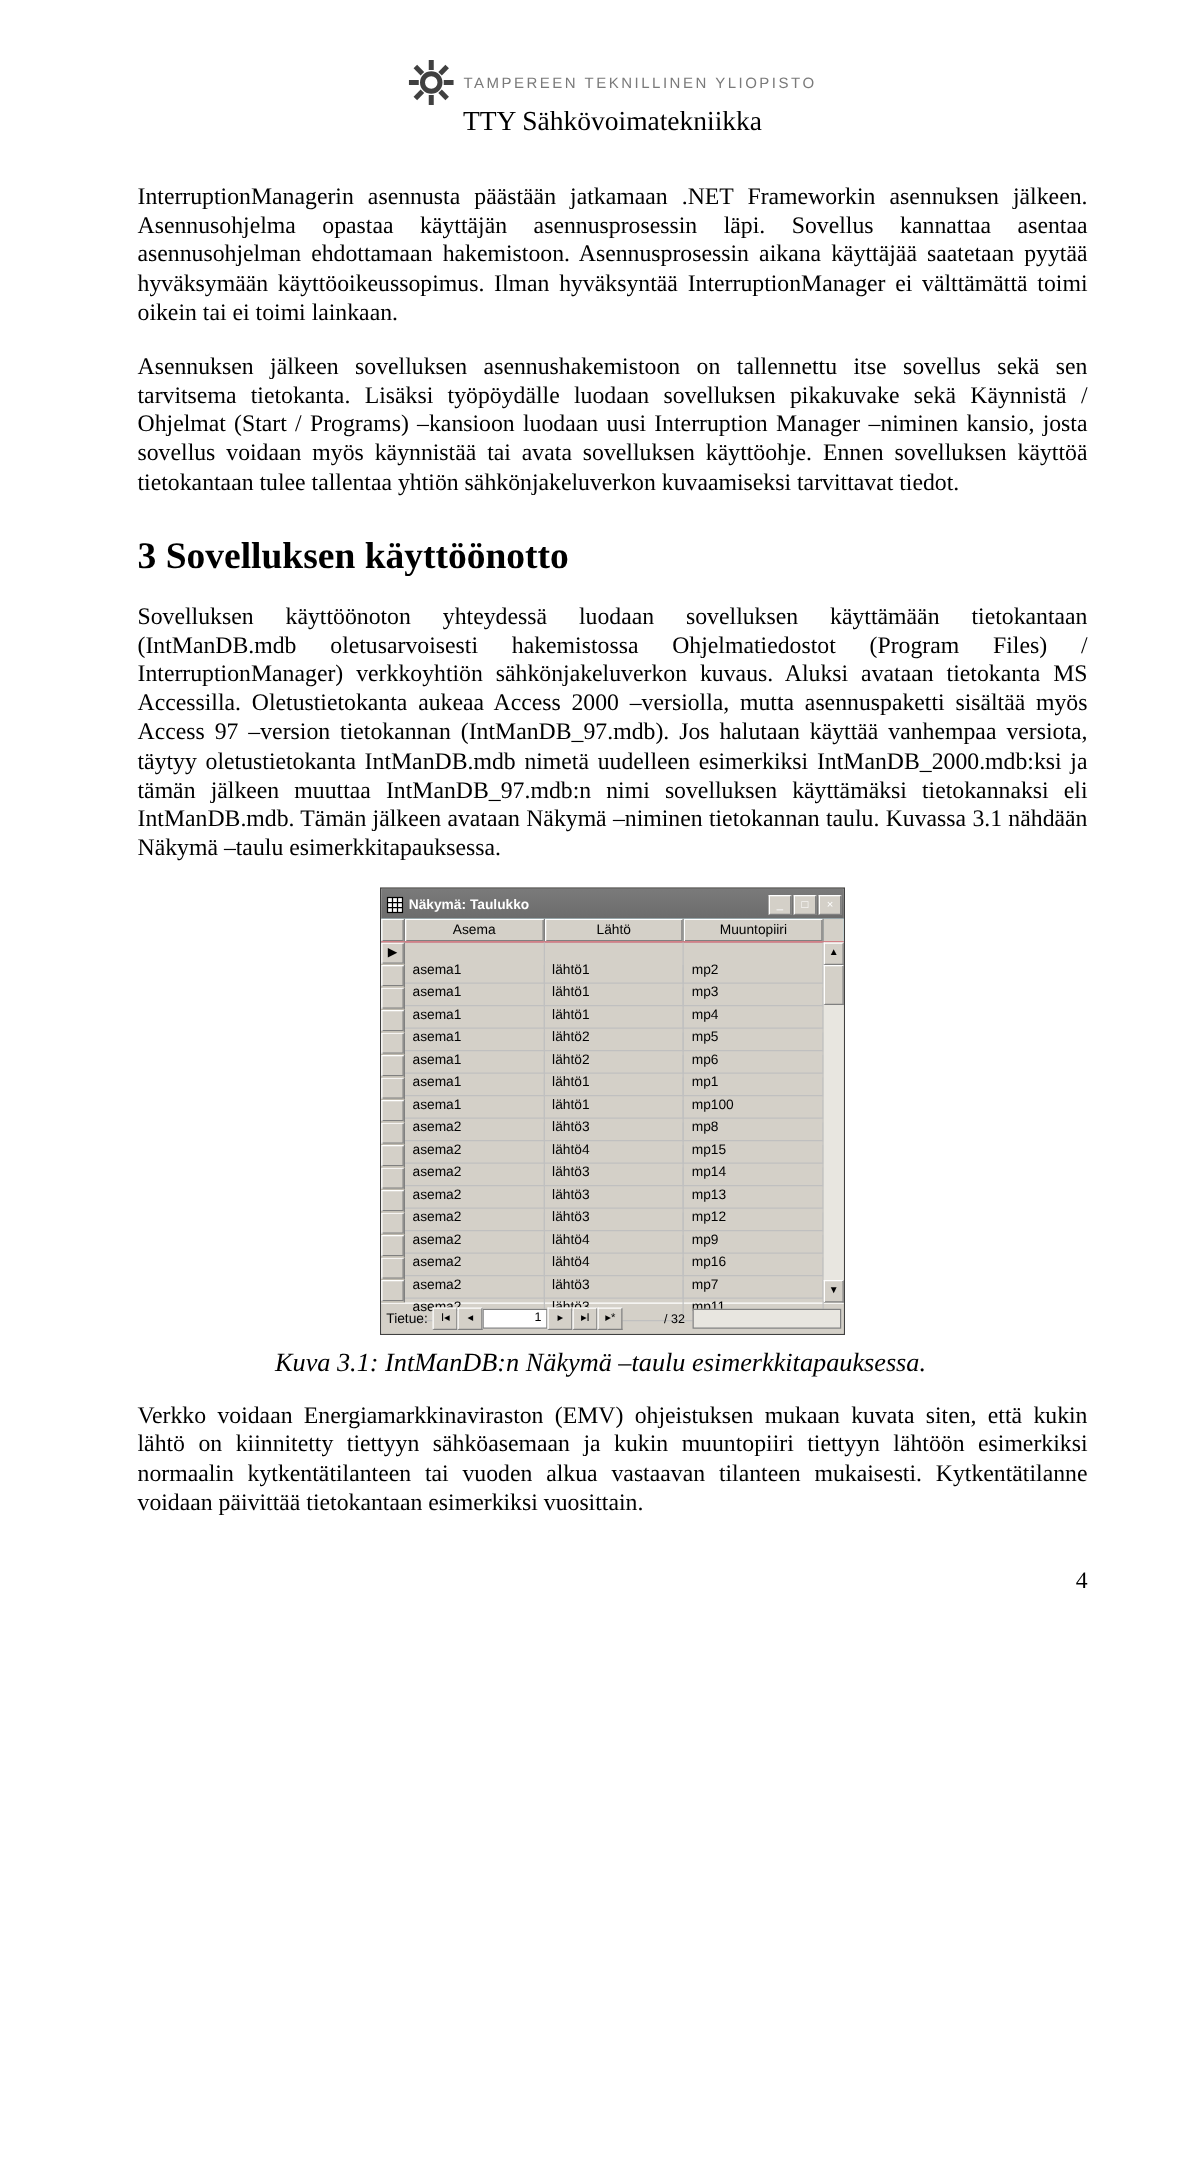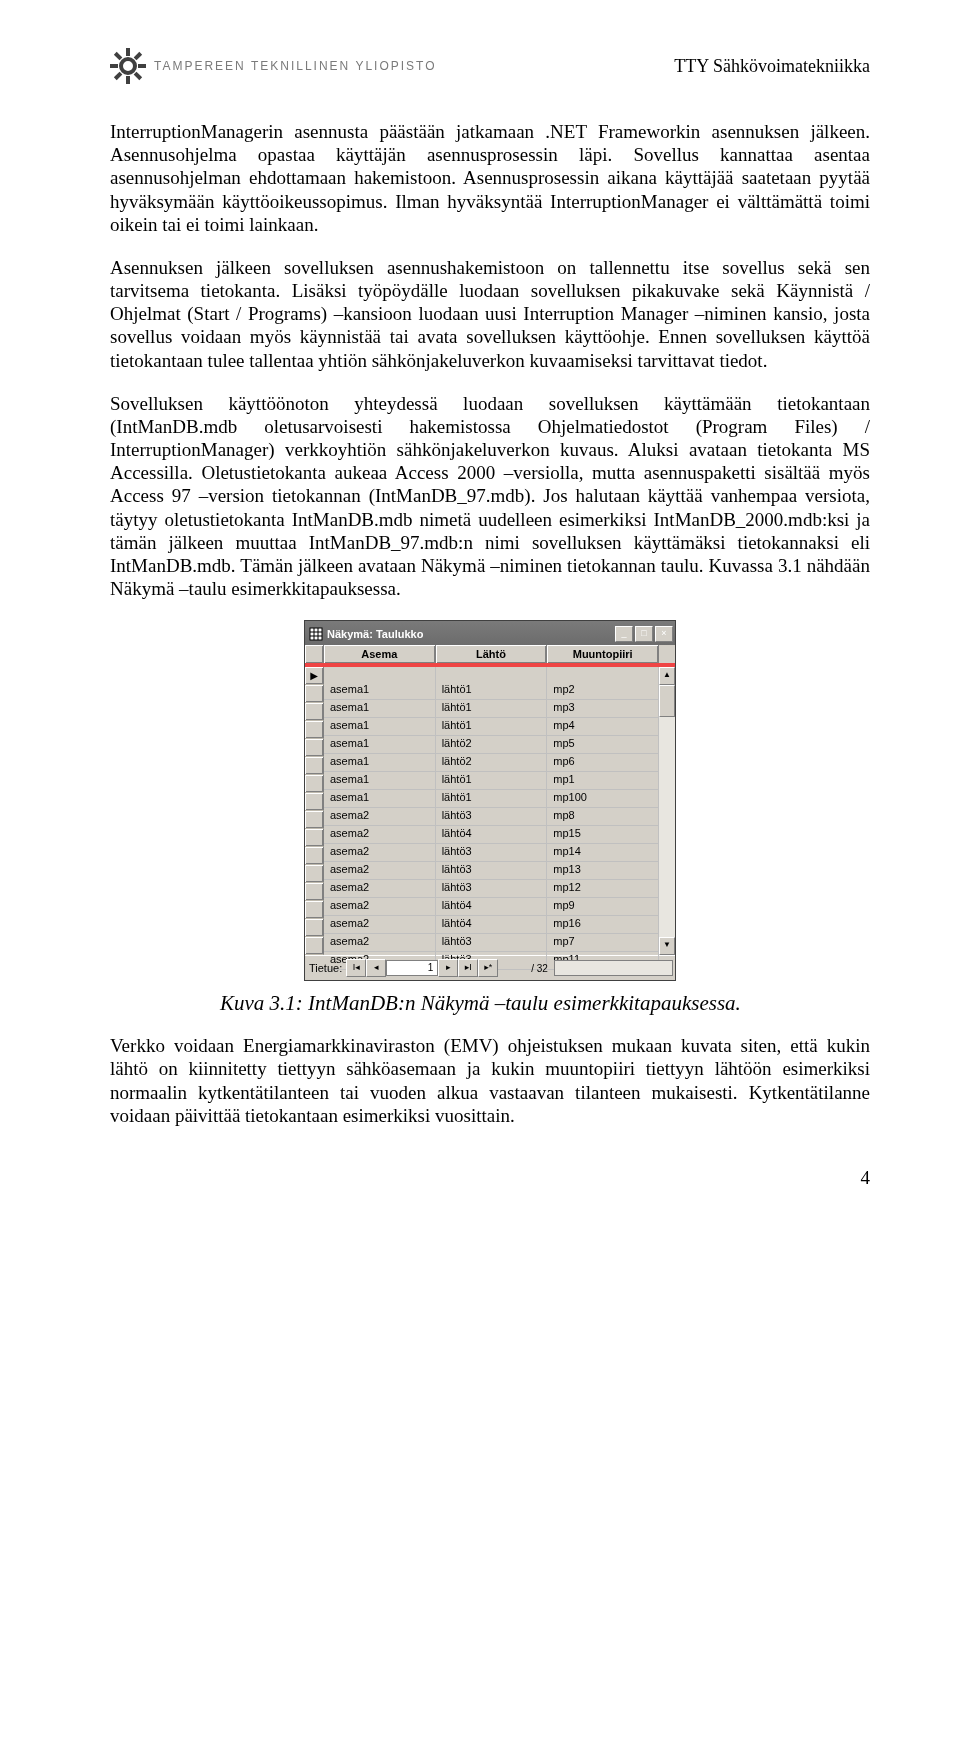--- a/index.html
+++ b/index.html
@@ -12,36 +12,37 @@
   }
   .page {
     padding: 48px 90px 60px 110px;
     box-sizing: border-box;
   }
   .header {
     display: flex;
     justify-content: space-between;
     align-items: center;
     margin-bottom: 36px;
+    flex-direction: column;
   }
   .logo-block {
     display: flex;
     align-items: center;
     gap: 8px;
   }
   .logo-svg { flex-shrink: 0; }
   .university-name {
     font-family: Verdana, Arial, sans-serif;
     font-size: 12px;
     letter-spacing: 2px;
     color: #7a7a7a;
     font-weight: 500;
   }
   .header-right {
-    font-size: 18px;
+    font-size: 22px;
   }
   .body-text {
     font-size: 19px;
     line-height: 1.22;
     text-align: justify;
     margin: 0 0 20px 0;
   }
   h2.section-heading {
     font-size: 30px;
     font-weight: bold;
@@ -88,22 +89,21 @@
     width: 16px; height: 14px;
     background: #d4d0c8;
     border: 1px solid #808080;
     border-top-color: #fff; border-left-color: #fff;
     font-size: 9px; line-height: 12px; text-align: center;
     font-family: Arial, sans-serif;
   }
   .columns-head {
     display: flex;
     background: #7dd3fc;
-    border-bottom: 4px solid #ef4444;
-    font-weight: bold;
+    border-bottom: 1px solid #ef4444;
   }
   .rowmarker-head {
     width: 18px;
     border-right: 1px solid #808080;
     background: #d4d0c8;
     box-shadow: 1px 1px 0 #fff inset, -1px -1px 0 #808080 inset;
   }
   .col-head {
     flex: 1;
     padding: 3px 6px;
@@ -211,20 +211,21 @@
         </g>
       </svg>
       <span class="university-name">TAMPEREEN TEKNILLINEN YLIOPISTO</span>
     </div>
     <div class="header-right">TTY Sähkövoimatekniikka</div>
   </div>
 
   <p class="body-text">InterruptionManagerin asennusta päästään jatkamaan .NET Frameworkin asennuksen jälkeen. Asennusohjelma opastaa käyttäjän asennusprosessin läpi. Sovellus kannattaa asentaa asennusohjelman ehdottamaan hakemistoon. Asennusprosessin aikana käyttäjää saatetaan pyytää hyväksymään käyttöoikeussopimus. Ilman hyväksyntää InterruptionManager ei välttämättä toimi oikein tai ei toimi lainkaan.</p>
   <p class="body-text">Asennuksen jälkeen sovelluksen asennushakemistoon on tallennettu itse sovellus sekä sen tarvitsema tietokanta. Lisäksi työpöydälle luodaan sovelluksen pikakuvake sekä Käynnistä / Ohjelmat (Start / Programs) –kansioon luodaan uusi Interruption Manager –niminen kansio, josta sovellus voidaan myös käynnistää tai avata sovelluksen käyttöohje. Ennen sovelluksen käyttöä tietokantaan tulee tallentaa yhtiön sähkönjakeluverkon kuvaamiseksi tarvittavat tiedot.</p>
 
+  <h2 class="section-heading">3 Sovelluksen käyttöönotto</h2>
 
   <p class="body-text">Sovelluksen käyttöönoton yhteydessä luodaan sovelluksen käyttämään tietokantaan (IntManDB.mdb oletusarvoisesti hakemistossa Ohjelmatiedostot (Program Files) / InterruptionManager) verkkoyhtiön sähkönjakeluverkon kuvaus. Aluksi avataan tietokanta MS Accessilla. Oletustietokanta aukeaa Access 2000 –versiolla, mutta asennuspaketti sisältää myös Access 97 –version tietokannan (IntManDB_97.mdb). Jos halutaan käyttää vanhempaa versiota, täytyy oletustietokanta IntManDB.mdb nimetä uudelleen esimerkiksi IntManDB_2000.mdb:ksi ja tämän jälkeen muuttaa IntManDB_97.mdb:n nimi sovelluksen käyttämäksi tietokannaksi eli IntManDB.mdb. Tämän jälkeen avataan Näkymä –niminen tietokannan taulu. Kuvassa 3.1 nähdään Näkymä –taulu esimerkkitapauksessa.</p>
 
   <div class="figure-wrap">
     <div class="access-window">
       <div class="titlebar">
         <svg class="tb-icon" viewBox="0 0 14 14">
           <rect x="1" y="1" width="12" height="12" fill="#fff" stroke="#000"></rect>
           <line x1="1" y1="5" x2="13" y2="5" stroke="#000"></line>
           <line x1="1" y1="9" x2="13" y2="9" stroke="#000"></line>

